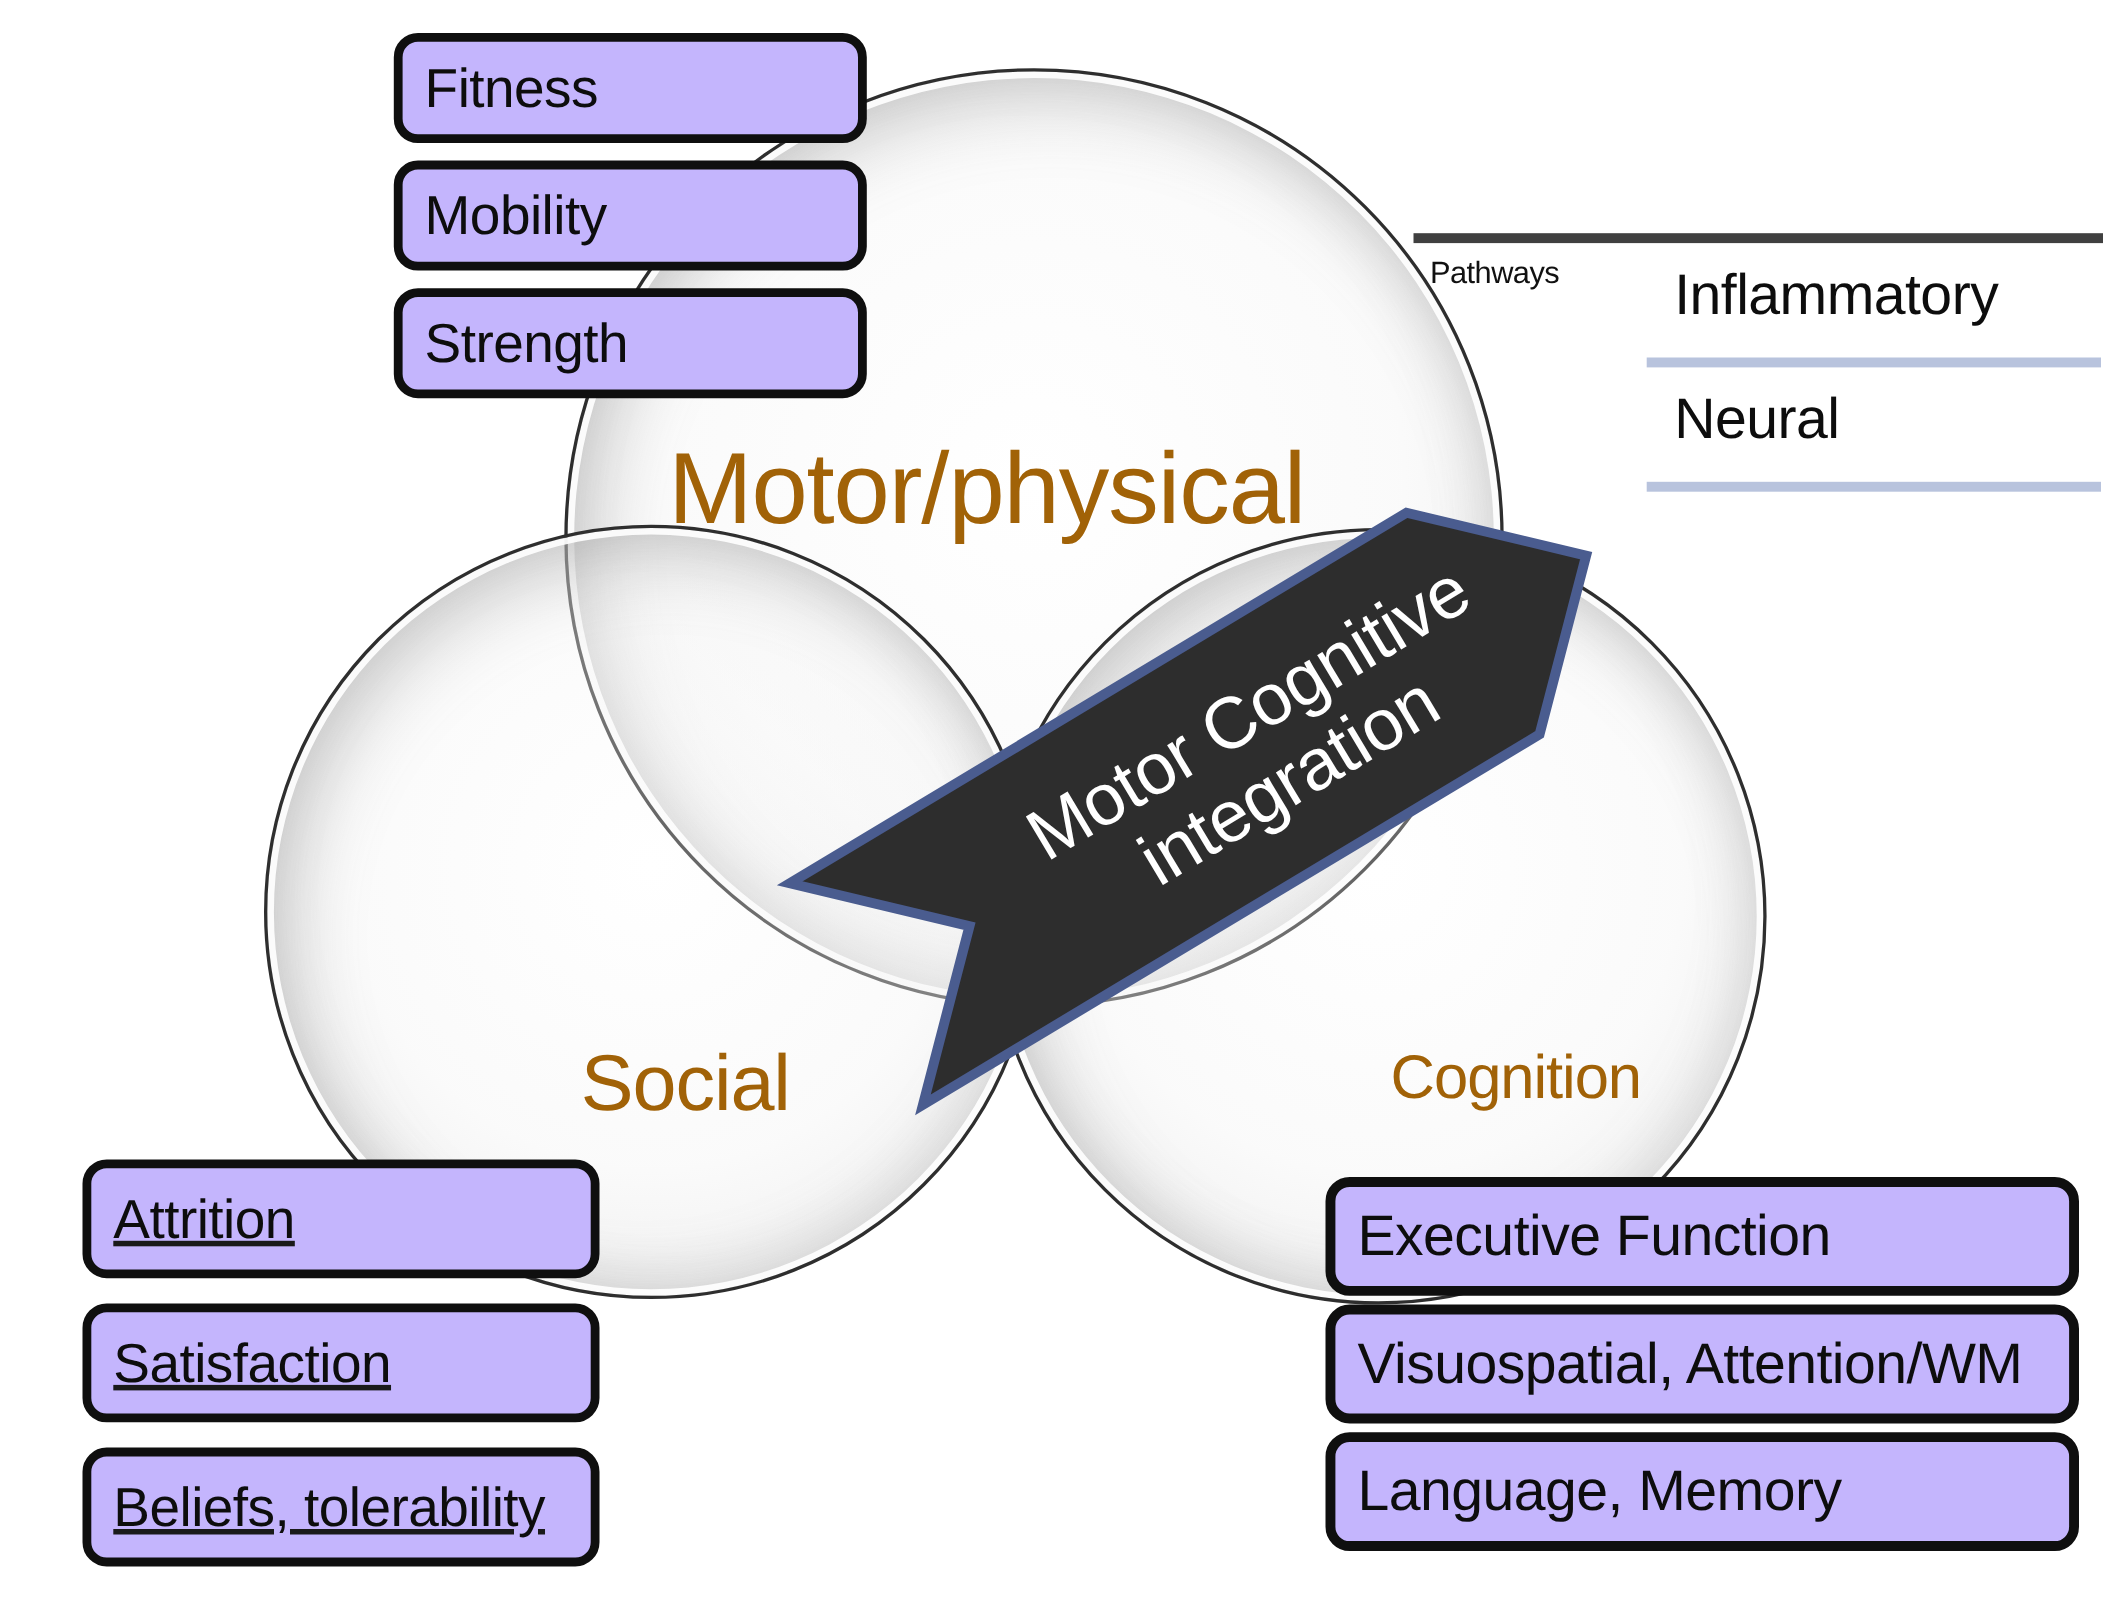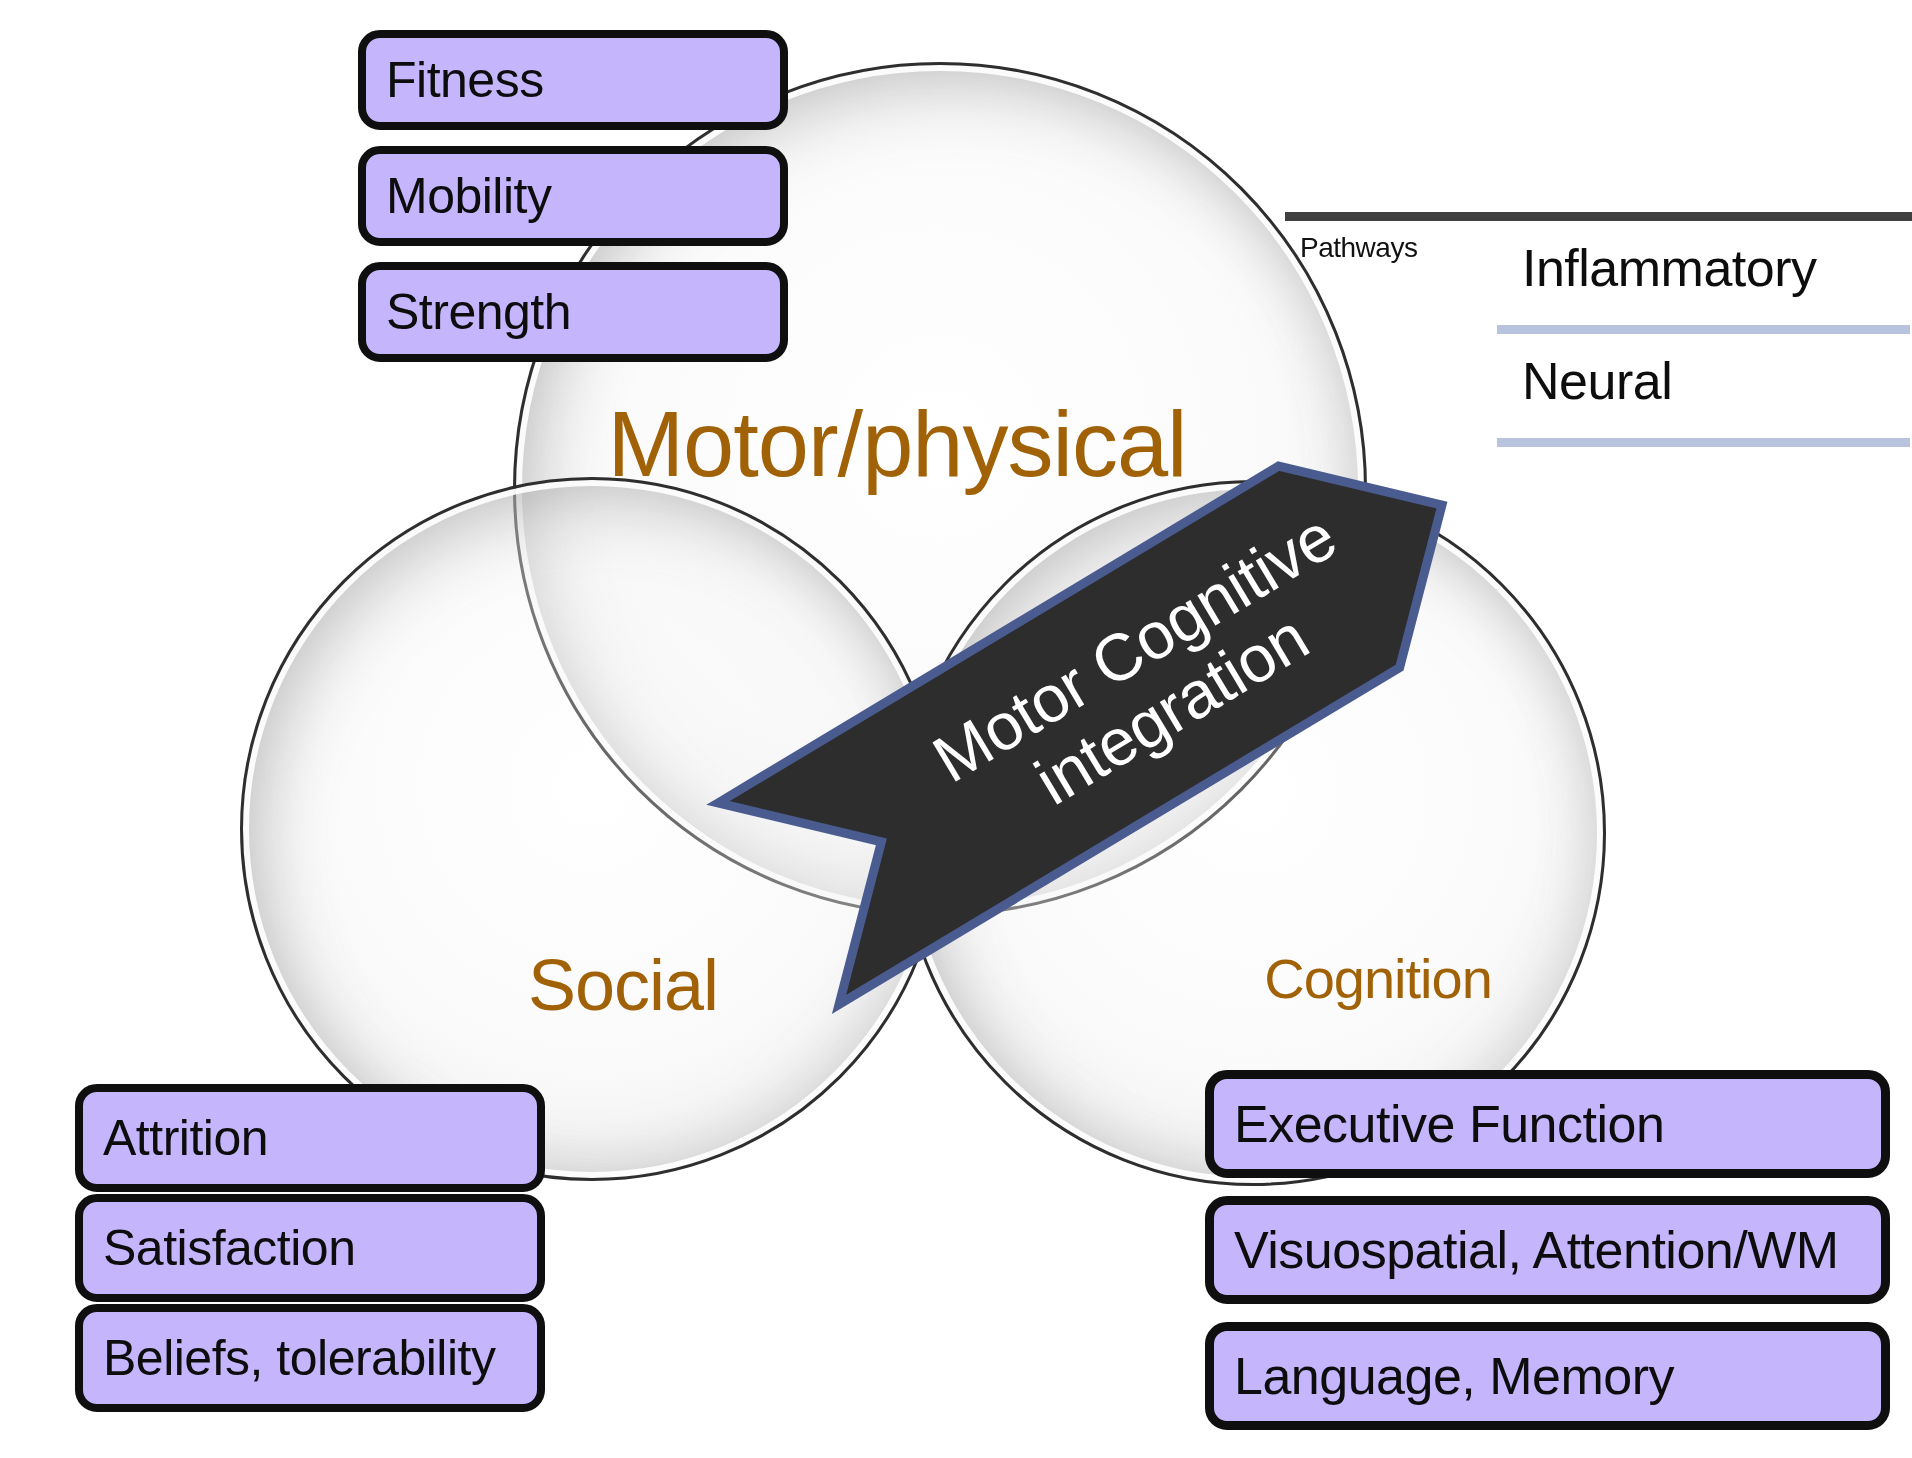--- a/index.html
+++ b/index.html
@@ -39,22 +39,22 @@
     transform: translateX(-50%);
     letter-spacing: -1px;
   }
   #label-motor     { left: 897px;  top: 392px; font-size: 92px; }
   #label-social    { left: 623px;  top: 944px; font-size: 72px; }
   #label-cognition { left: 1378px; top: 946px; font-size: 56px; }
 
   
   .factor-group { position: absolute; display: flex; flex-direction: column; z-index: 3; }
   #group-motor     { left: 358px;  top: 30px;   width: 430px; gap: 16px; }
-  #group-social    { left: 75px;   top: 1084px; width: 470px; gap: 2px;  }
-  #group-cognition { left: 1205px; top: 1070px; width: 685px; gap: 18px; }
+  #group-social    { left: 75px;   top: 1054px; width: 470px; gap: 23px; text-decoration: underline;  }
+  #group-cognition { left: 1205px; top: 1070px; width: 685px; gap: 8px; }
 
   .factor-box {
     box-sizing: border-box;
     background: #c4b5fd;
     border: 8px solid var(--box-border, #0f0f0f);
     border-radius: 22px;
     display: flex; align-items: center;
     padding-left: 20px;
   }
   #group-motor .factor-box     { height: 100px; }

